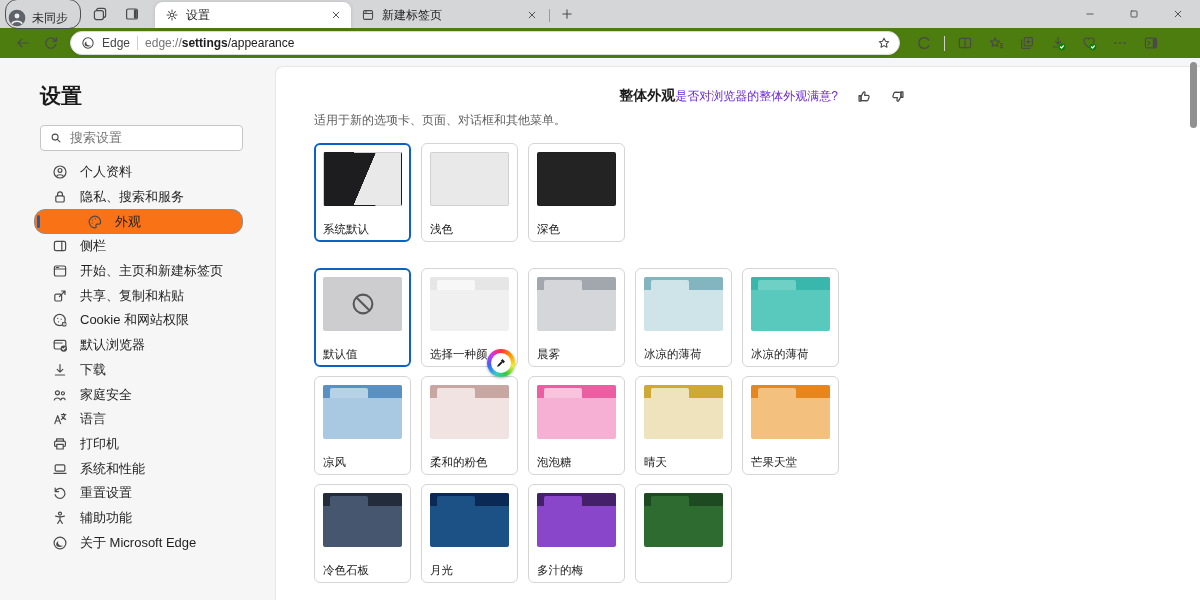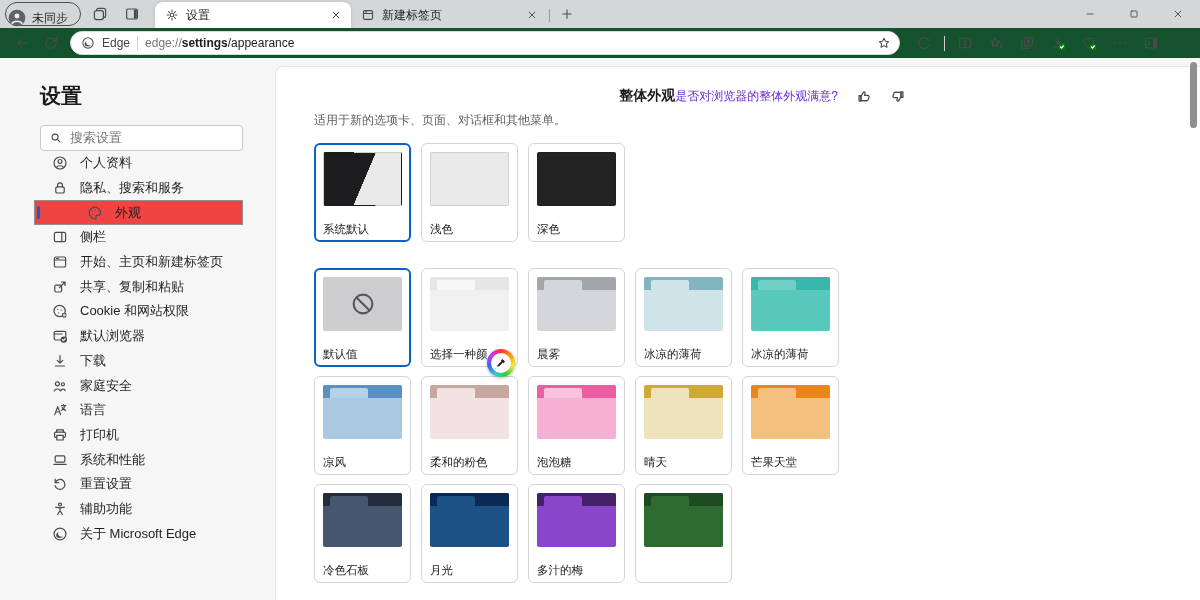--- a/index.html
+++ b/index.html
@@ -2,21 +2,21 @@
 <html><head>
 <meta charset="utf-8">
 <style>
   * { box-sizing: border-box; margin: 0; padding: 0; }
   html,body { width:1200px; height:600px; overflow:hidden;
     font-family:"Liberation Sans","DejaVu Sans",sans-serif; background:#f6f6f7; color:#1b1b1b; }
 
   
   .titlebar { height:28px; background:#d5d6d8; display:flex; align-items:flex-end; }
   .tb-left { display:flex; align-items:center; height:28px; padding-left:5px; gap:6px; }
-  .profile-pill { display:flex; align-items:center; gap:6px; height:24px; border:1px solid #4f4f4f;
+  .profile-pill { display:flex; align-items:center; gap:6px; height:30px; border:1px solid #4f4f4f;
     border-radius:12px; padding:8px 12px 0 2px; cursor:pointer; }
   .profile-pill .avatar { width:18px; height:18px; }
   .profile-label { font-size:12px; color:#2b2b2b; white-space:nowrap; }
   .tb-btn { width:26px; height:24px; display:flex; align-items:center; justify-content:center; border-radius:4px; cursor:pointer; }
   .i16 { width:16px; height:16px; flex:none; display:block; }
   .i14 { width:14px; height:14px; flex:none; display:block; }
   .i12 { width:12px; height:12px; flex:none; display:block; }
   .i10 { width:10px; height:10px; flex:none; display:block; }
 
   .tabstrip { display:flex; align-items:flex-end; height:28px; margin-left:10px; }
@@ -24,46 +24,46 @@
     border-radius:8px 8px 0 0; font-size:12px; cursor:pointer; }
   .tab.active { background:#fff; box-shadow:0 0 4px rgba(0,0,0,.12); }
   .tab-title { flex:1; overflow:hidden; white-space:nowrap; color:#1f1f1f; }
   .tab-close { width:18px; height:18px; display:flex; align-items:center; justify-content:center; border-radius:4px; cursor:pointer; }
   .tab-divider { width:1px; height:13px; background:#9b9b9b; margin:0 4px 6px 2px; }
   .newtab-btn { width:26px; height:24px; margin-bottom:2px; display:flex; align-items:center; justify-content:center; border-radius:4px; cursor:pointer; }
   .wincontrols { margin-left:auto; display:flex; height:28px; }
   .winbtn { width:44px; height:28px; display:flex; align-items:center; justify-content:center; cursor:pointer; }
 
   
-  .toolbar { height:30px; background:#14532d; display:flex; align-items:center; padding:0 8px 0 10px; gap:2px; }
+  .toolbar { height:30px; background:#4d7c0f; display:flex; align-items:center; padding:0 8px 0 10px; gap:2px; }
   .nav-btn { width:26px; height:26px; display:flex; align-items:center; justify-content:center; border-radius:5px; cursor:pointer; }
   .addressbar { width:830px; height:24px; margin-left:4px; background:#fff; border:1px solid #dadada;
     border-radius:12px; box-shadow:0 1px 3px rgba(0,0,0,.08); display:flex; align-items:center; gap:7px; padding:0 4px 0 10px; cursor:text; }
   .brand { font-size:12px; color:#444; }
   .ab-divider { width:1px; height:14px; background:#cfcfcf; }
   .url { font-size:12px; color:#202020; flex:1; white-space:nowrap; overflow:hidden; }
   .url .pfx { color:#757575; }
   .url b { font-weight:700; }
   .ab-star { width:22px; height:20px; margin-left:auto; display:flex; align-items:center; justify-content:center; border-radius:10px; cursor:pointer; }
   .tool-icons { display:flex; align-items:center; margin-left:8px; gap:3px; }
   .tool-icons .nav-btn { width:28px; }
   .ti-divider { width:1px; height:15px; background:#cfcfcf; margin:0 3px; }
 
   
   .page { display:flex; height:542px; position:relative; }
   .sidebar { width:275px; flex:none; padding-top:24px; }
   .sb-title { font-size:21px; font-weight:700; margin-left:40px; color:#1b1b1b; }
   .search-box { margin:15px 0 0 40px; width:203px; height:26px; background:#fff; border:1px solid #c6c6c6;
     border-radius:4px; display:flex; align-items:center; gap:8px; padding:0 9px; cursor:text; }
   .search-ph { font-size:13px; color:#757575; }
-  .nav { }
+  .nav { margin-top:9px; }
   .nav-item { height:24.7px; display:flex; align-items:center; gap:12px; padding-left:52px; font-size:13px;
     color:#1f1f1f; cursor:pointer; position:relative; }
-  .nav-item.selected { margin:0 32px 0 34px; background:#ef4444;
-    border:1px solid #8f8f8f; border-radius:0; }
+  .nav-item.selected { margin:0 32px 0 34px; background:#f97316;
+    border:1px solid #8f8f8f; border-radius:11px; }
   .nav-item.selected::before { content:""; position:absolute; left:2px; top:5px; bottom:5px; width:3px;
     border-radius:2px; background:#0b62c4; }
   .nav-label { white-space:nowrap; }
 
   .content-card { flex:1; background:#fff; margin-top:8px; border:1px solid #e6e6e6; border-right:none; border-bottom:none;
     border-radius:8px 0 0 0; padding:20px 0 0 38px; overflow:hidden; }
   .section { width:592px; }
   .sec-head { display:flex; align-items:center; justify-content:flex-end; }
   .sec-title { font-size:14px; font-weight:700; }
   .feedback { display:flex; align-items:center; gap:16px; }

